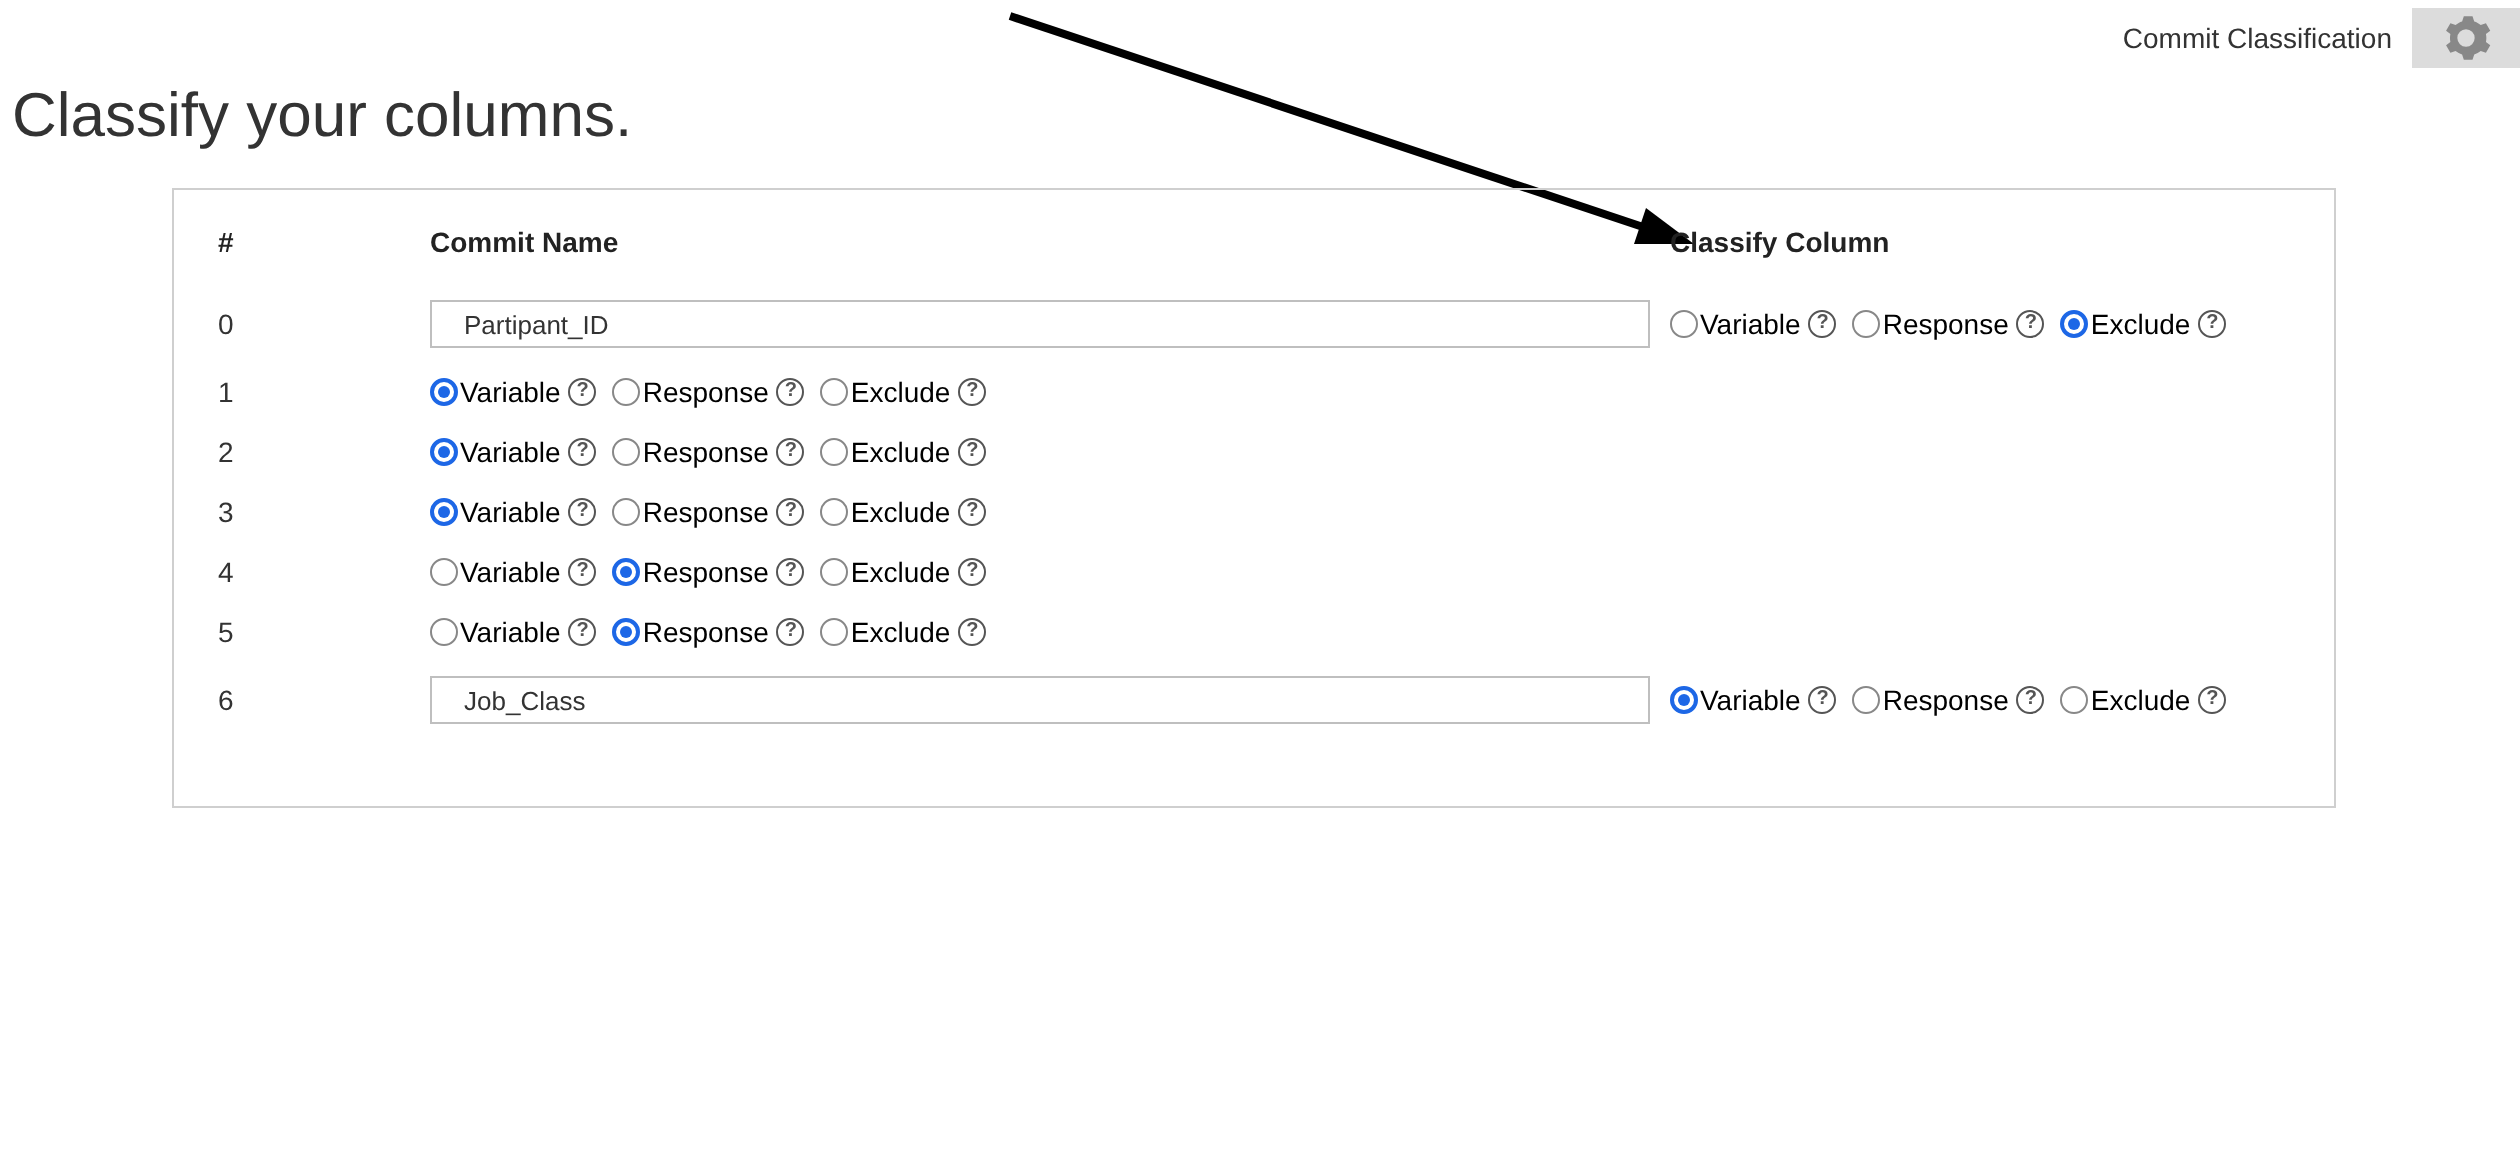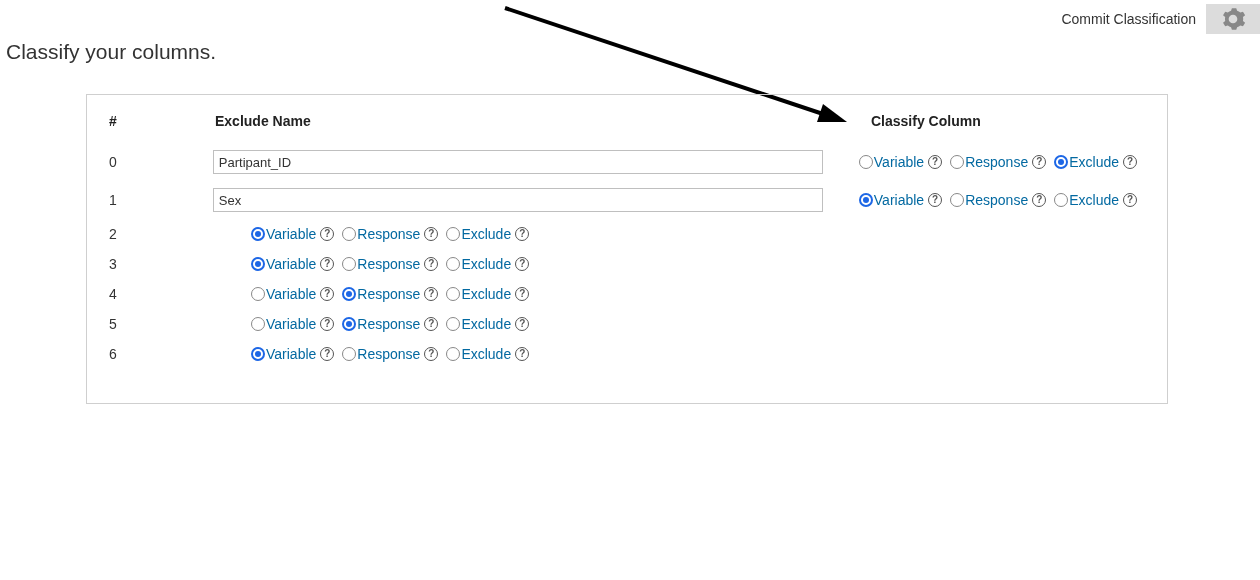--- a/index.html
+++ b/index.html
@@ -34,21 +34,21 @@
     background: #dcdcdc;
     display: flex;
     align-items: center;
     justify-content: center;
   }
   .gear-svg { width: 26px; height: 26px; }
   .page-title {
     position: absolute;
     top: 40px;
     left: 6px;
-    font-size: 21px;
+    font-size: 31px;
     font-weight: 400;
     color: #333;
     margin: 0;
   }
   .panel {
     position: absolute;
     top: 94px;
     left: 86px;
     width: 1082px;
     border: 1px solid #cfcfcf;
@@ -56,33 +56,33 @@
   }
   .cols-header {
     display: flex;
     font-weight: 700;
     font-size: 14px;
     color: #222;
     padding-bottom: 14px;
   }
   .col-index { width: 106px; }
   .col-name { width: 620px; }
-  .col-classify { flex: 1; margin-left: 36px; }
+  .col-classify { flex: 1; }
   .row {
     display: flex;
     align-items: center;
     padding: 7px 0;
     font-size: 14px;
   }
   .row .col-index { color: #333; }
   .row .col-name input[type=text] {
     width: 610px;
     height: 24px;
     border: 1px solid #bfbfbf;
-    padding: 2px 5px;
+    padding: 2px 16px;
     font-size: 13px;
     font-family: inherit;
     color: #333;
   }
   .radio-group {
     display: flex;
     align-items: center;
     gap: 0;
   }
   .radio-wrap {
@@ -108,21 +108,21 @@
   .radio-inner {
     width: 6px;
     height: 6px;
     border-radius: 50%;
     background: #1d67e6;
     display: none;
   }
   .radio-outer.selected .radio-inner { display: block; }
   .radio-label {
     font-size: 14px;
-    color: #0369a1;
+    color: #000000;
     margin-left: 1px;
     margin-right: 2px;
   }
   .help-icon {
     width: 14px;
     height: 14px;
     border-radius: 50%;
     border: 1.5px solid #555;
     display: inline-flex;
     align-items: center;
@@ -160,21 +160,21 @@
 <h1 class="page-title">Classify your columns.</h1>
 
 <svg class="arrow-svg" viewBox="0 0 380 135">
   <line x1="10" y1="8" x2="340" y2="118" stroke="#000" stroke-width="4"></line>
   <polygon points="352,122 328,104 322,122" fill="#000"></polygon>
 </svg>
 
 <div class="panel">
   <div class="cols-header">
     <div class="col-index">#</div>
-    <div class="col-name">Exclude Name</div>
+    <div class="col-name">Commit Name</div>
     <div class="col-classify">Classify Column</div>
   </div>
   <div id="rows-container">
       <div class="row">
         <div class="col-index">0</div>
         <div class="col-name"><input type="text" value="Partipant_ID" style=""></div>
         <div class="col-classify">
           <div class="radio-group">
             <span class="radio-wrap">
               <span class="radio-outer"></span>
@@ -191,21 +191,20 @@
                 <span class="radio-inner"></span>
               </span>
               <span class="radio-label">Exclude</span>
               <span class="help-icon">?</span>
             </span>
           </div>
         </div>
       </div>
       <div class="row">
         <div class="col-index">1</div>
-        <div class="col-name"><input type="text" value="Sex" style=""></div>
         <div class="col-classify">
           <div class="radio-group">
             <span class="radio-wrap">
               <span class="radio-outer selected">
                 <span class="radio-inner"></span>
               </span>
               <span class="radio-label">Variable</span>
               <span class="help-icon">?</span>
             </span>
             <span class="radio-wrap">
@@ -312,20 +311,21 @@
             <span class="radio-wrap">
               <span class="radio-outer"></span>
               <span class="radio-label">Exclude</span>
               <span class="help-icon">?</span>
             </span>
           </div>
         </div>
       </div>
       <div class="row">
         <div class="col-index">6</div>
+        <div class="col-name"><input type="text" value="Job_Class" style=""></div>
         <div class="col-classify">
           <div class="radio-group">
             <span class="radio-wrap">
               <span class="radio-outer selected">
                 <span class="radio-inner"></span>
               </span>
               <span class="radio-label">Variable</span>
               <span class="help-icon">?</span>
             </span>
             <span class="radio-wrap">

